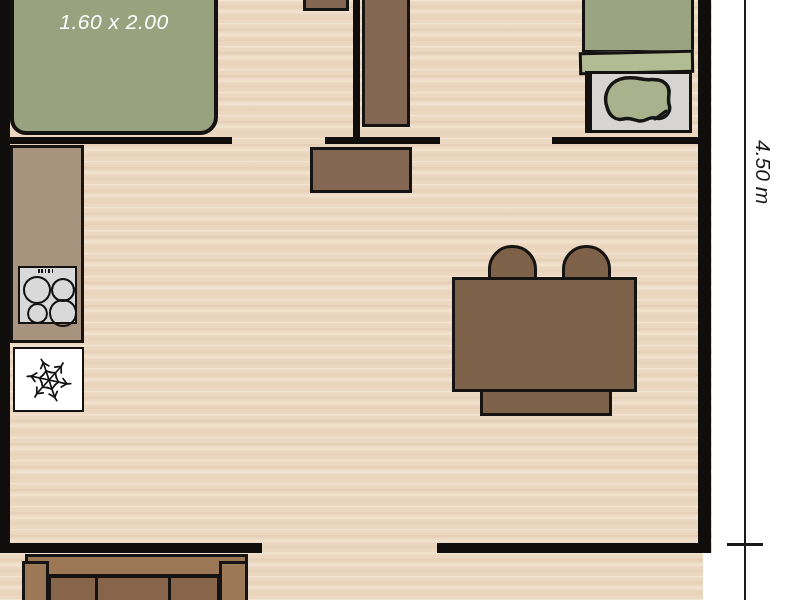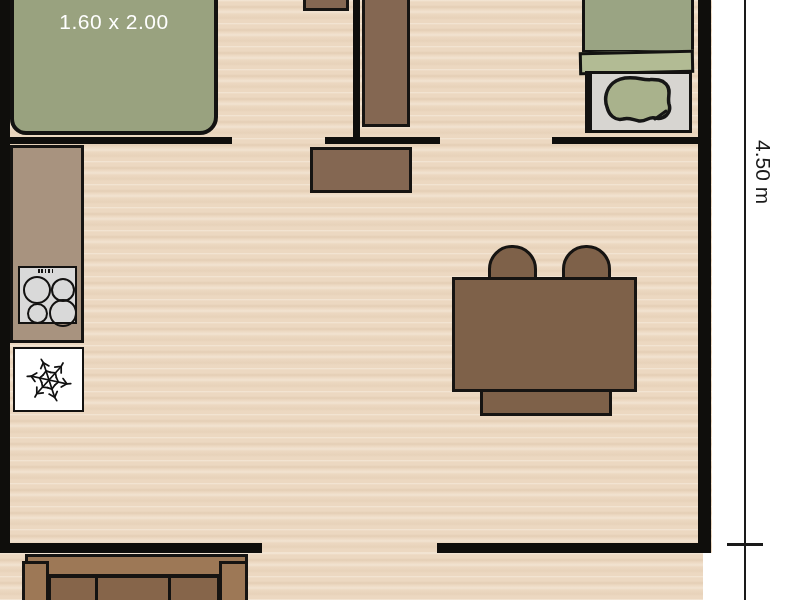--- a/index.html
+++ b/index.html
@@ -3,21 +3,21 @@
 <meta charset="utf-8">
 <style>
   html,body{margin:0;padding:0;}
   body{
     width:800px;height:600px;
     background:#ffffff;
     font-family:"Liberation Sans", sans-serif;
     overflow:hidden;
   }
   #plan{
-    position:relative;width:800px;height:600px;background:#ffffff;overflow:hidden;
+    position:relative;width:800px;height:600px;background:#ffffff;overflow:hidden;font-style:italic;
   }
   .abs{position:absolute;box-sizing:border-box;}
   
   .wood{
     background-color:#ecd8c1;
     background-image:
       repeating-linear-gradient(180deg,
         rgba(255,250,242,0.45) 0px, rgba(255,250,242,0) 2px,
         rgba(0,0,0,0) 5px, rgba(199,170,138,0.22) 7px, rgba(0,0,0,0) 9px,
         rgba(255,252,246,0.30) 12px, rgba(0,0,0,0) 14px,

